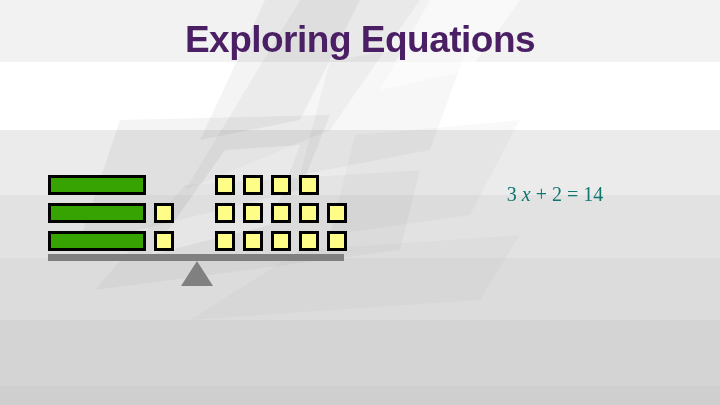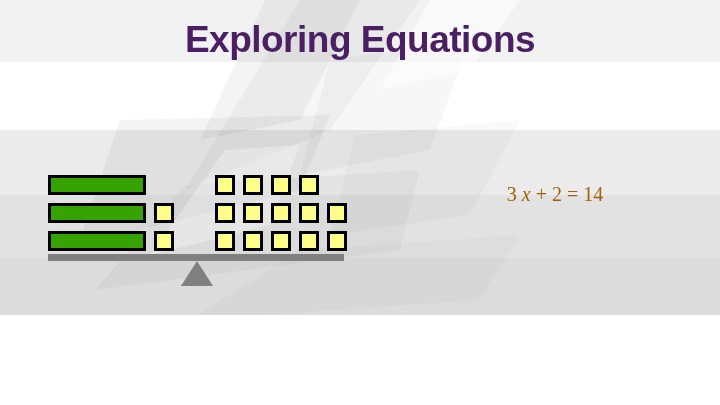--- a/index.html
+++ b/index.html
@@ -4,21 +4,21 @@
 <title>Exploring Equations</title>
 <style>
   html, body {
     margin: 0;
     padding: 0;
     background: #ffffff;
   }
   #slide {
     position: relative;
     width: 720px;
-    height: 315px;
+    height: 405px;
     overflow: hidden;
     background: #ffffff;
     font-family: "Liberation Sans", sans-serif;
   }
 
   
   .band {
     position: absolute;
     left: 0;
     width: 720px;
@@ -57,21 +57,21 @@
 
   
   .equation {
     position: absolute;
     left: 430px;
     top: 160px;
     width: 230px;
     text-align: center;
     font-family: "Liberation Serif", serif;
     font-size: 20px;
-    color: #a16207;
+    color: #0f766e;
     white-space: pre;
   }
   .equation .var {
     font-style: italic;
   }
 
   
   .scale {
     position: absolute;
     left: 0;

